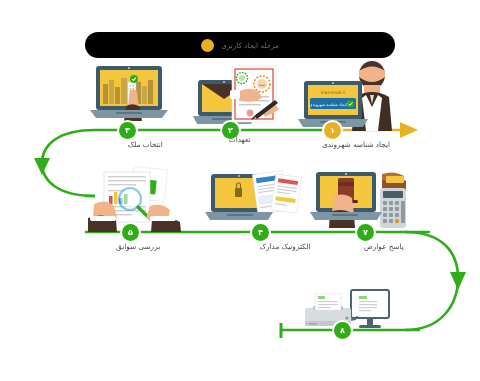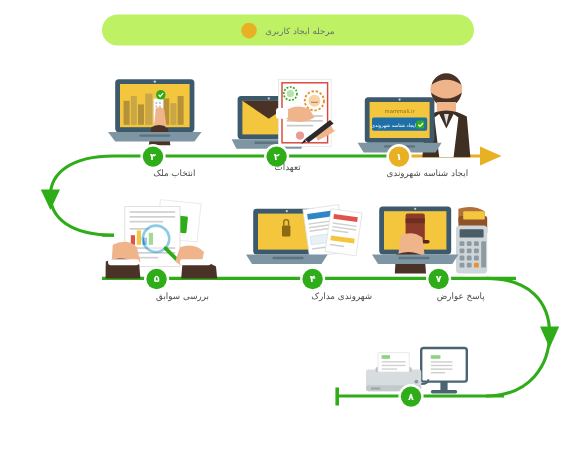--- a/index.html
+++ b/index.html
@@ -6,22 +6,22 @@
   body{
     width:480px;height:381px;
     background:#ffffff;
     font-family:"DejaVu Sans","Liberation Sans",sans-serif;
     overflow:hidden;position:relative;
   }
   #stage{position:absolute;inset:0;width:480px;height:381px;}
 
   
   .legend{
-    position:absolute;left:85px;top:12px;width:310px;height:26px;
-    background:#bef264;border-radius:13px;
+    position:absolute;left:85px;top:32px;width:310px;height:26px;
+    background:#000000;border-radius:13px;
     display:flex;flex-direction:row-reverse;align-items:center;
     justify-content:center;gap:30px;
   }
   .legend-item{display:flex;flex-direction:row-reverse;align-items:center;gap:7px;}
   .legend-dot{width:13px;height:13px;border-radius:50%;display:block;flex:none;}
   .legend-label{font-size:7.2px;color:#6d6d6d;white-space:nowrap;letter-spacing:0;}
 
   
   #paths{position:absolute;left:0;top:0;width:480px;height:381px;}
 
@@ -320,26 +320,26 @@
   <div class="steplabel" style="left:218px;top:135px;">تعهدات</div>
 
   <div class="marker green" style="left:119px;top:122px;">
     <span>۳</span>
   </div>
   <div class="steplabel" style="left:110px;top:140px;">انتخاب ملک</div>
 
   <div class="marker green" style="left:252px;top:224px;">
     <span>۴</span>
   </div>
-  <div class="steplabel" style="left:234px;top:242px;">شهروندی مدارک</div>
+  <div class="steplabel" style="left:234px;top:242px;">الکترونیک مدارک</div>
 
   <div class="marker green" style="left:122px;top:224px;">
     <span>۵</span>
   </div>
-  <div class="steplabel" style="left:108px;top:242px;">بررسی سوابق</div>
+  <div class="steplabel" style="left:94px;top:242px;">بررسی سوابق</div>
 
   <div class="marker green" style="left:357px;top:224px;">
     <span>۷</span>
   </div>
   <div class="steplabel" style="left:344px;top:242px;">پاسخ عوارض</div>
 
   <div class="marker green" style="left:334px;top:322px;">
     <span>۸</span>
   </div>
 

